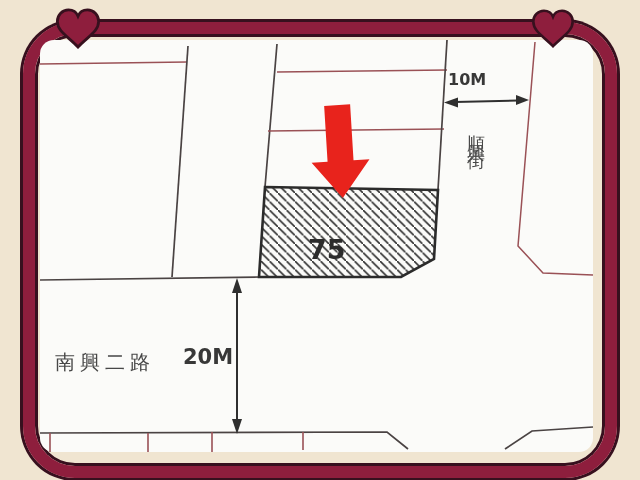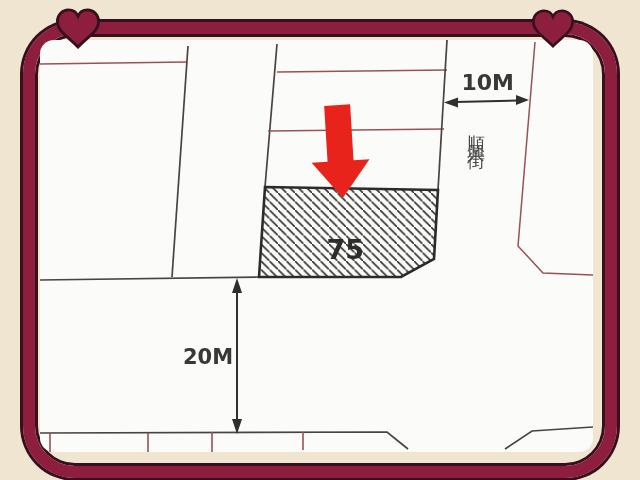--- a/index.html
+++ b/index.html
@@ -30,22 +30,22 @@
   .ln-dark{stroke:var(--line_dark,#4a4343);stroke-width:1.7;}
   .ln-red{stroke:var(--line_red,#9a5156);stroke-width:1.5;}
   .tick{stroke:var(--line_red,#9a5156);stroke-width:1.6;}
   .parcel-shape{fill:url(#hatch);stroke:#2b2b2b;stroke-width:2.6;stroke-linejoin:miter;}
   .hatchline{stroke:#2e2e2e;stroke-width:1.6;}
   .dim{stroke:#2f2f2f;stroke-width:2;}
   .dim-head{fill:#2f2f2f;}
   .red-arrow{fill:var(--arrow_red,#e8231c);}
   
   .lbl{position:absolute;color:#3c3c3c;white-space:nowrap;}
-  .lbl-parcel{left:268px;top:194px;width:46px;text-align:right;font-size:27px;font-weight:bold;color:#2c2c2c;margin-left:10px;}
-  .lbl-10m{left:408px;top:30px;width:66px;text-align:right;font-size:22px;font-weight:bold;color:#383838;}
+  .lbl-parcel{left:268px;top:194px;width:46px;text-align:left;font-size:27px;font-weight:bold;color:#2c2c2c;}
+  .lbl-10m{left:408px;top:30px;width:66px;text-align:left;font-size:16px;font-weight:bold;color:#383838;}
   .lbl-street-v{left:424px;top:81px;writing-mode:vertical-rl;text-orientation:upright;
     font-size:18px;letter-spacing:8px;color:#474747;}
   .lbl-20m{left:143px;top:305px;font-size:21px;font-weight:bold;color:#383838;text-align:right;}
   .lbl-road{left:15px;top:309px;font-size:20px;letter-spacing:5px;color:#474747;}
 </style>
 </head>
 <body>
 
 <div class="stage">
 
@@ -96,15 +96,16 @@
         <polygon class="dim-head" points="197,394 192,379 202,379"></polygon>
       </g>
 
       <polygon class="red-arrow" points="287,65 313,65 313,121 329,121 300,158 271,121 287,121" transform="rotate(-3.5 300 112)"></polygon>
     </svg>
 
     <div class="lbl lbl-parcel">75</div>
     <div class="lbl lbl-10m">10M</div>
     <div class="lbl lbl-street-v">順興街</div>
     <div class="lbl lbl-20m">20M</div>
+    <div class="lbl lbl-road">南興二路</div>
   </div>
 
 </div>
 
 </body></html>

